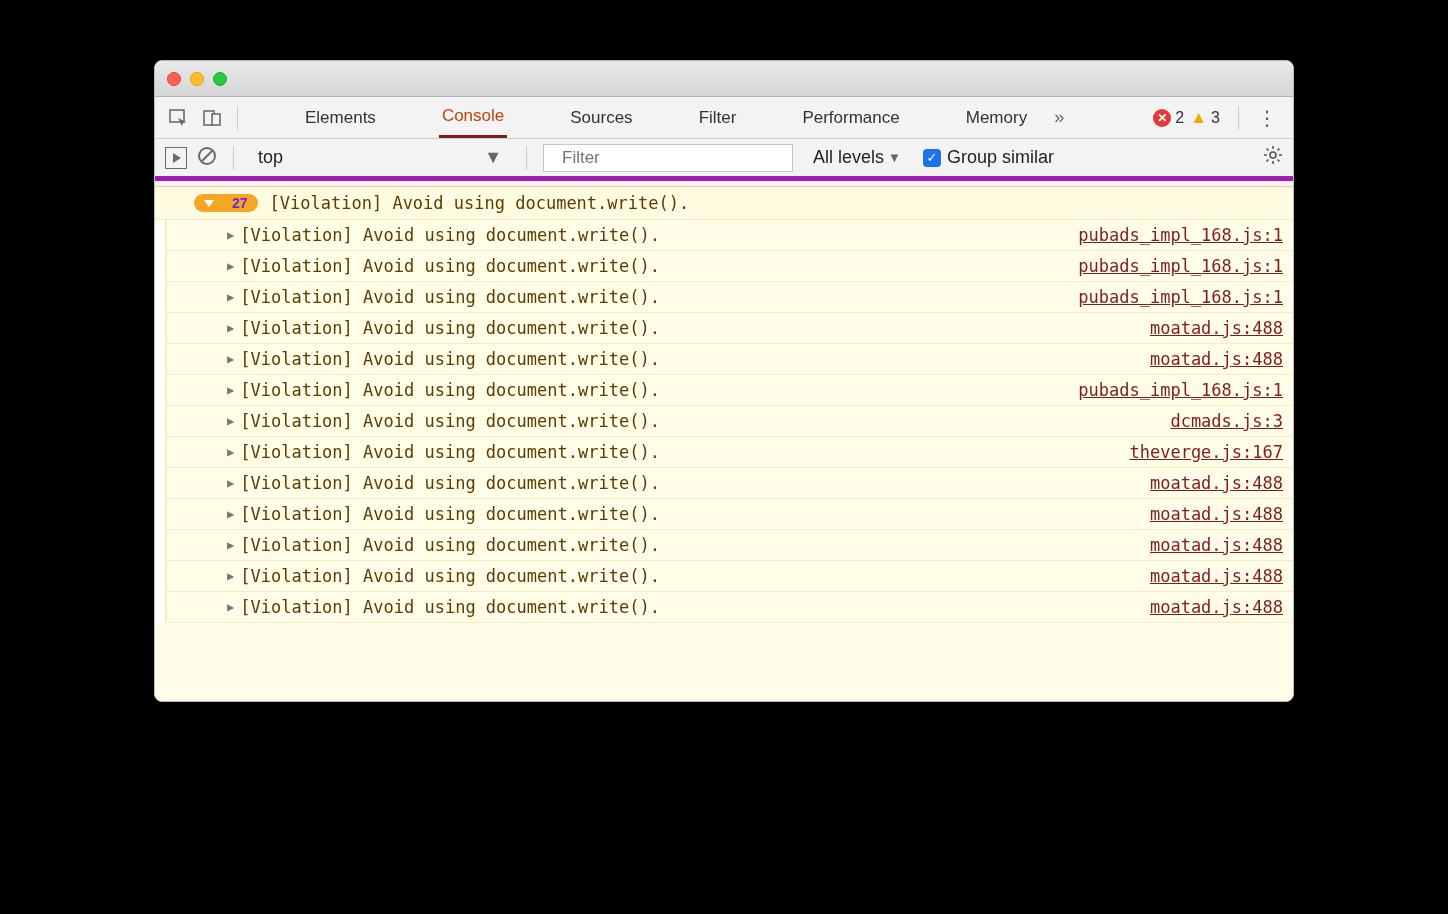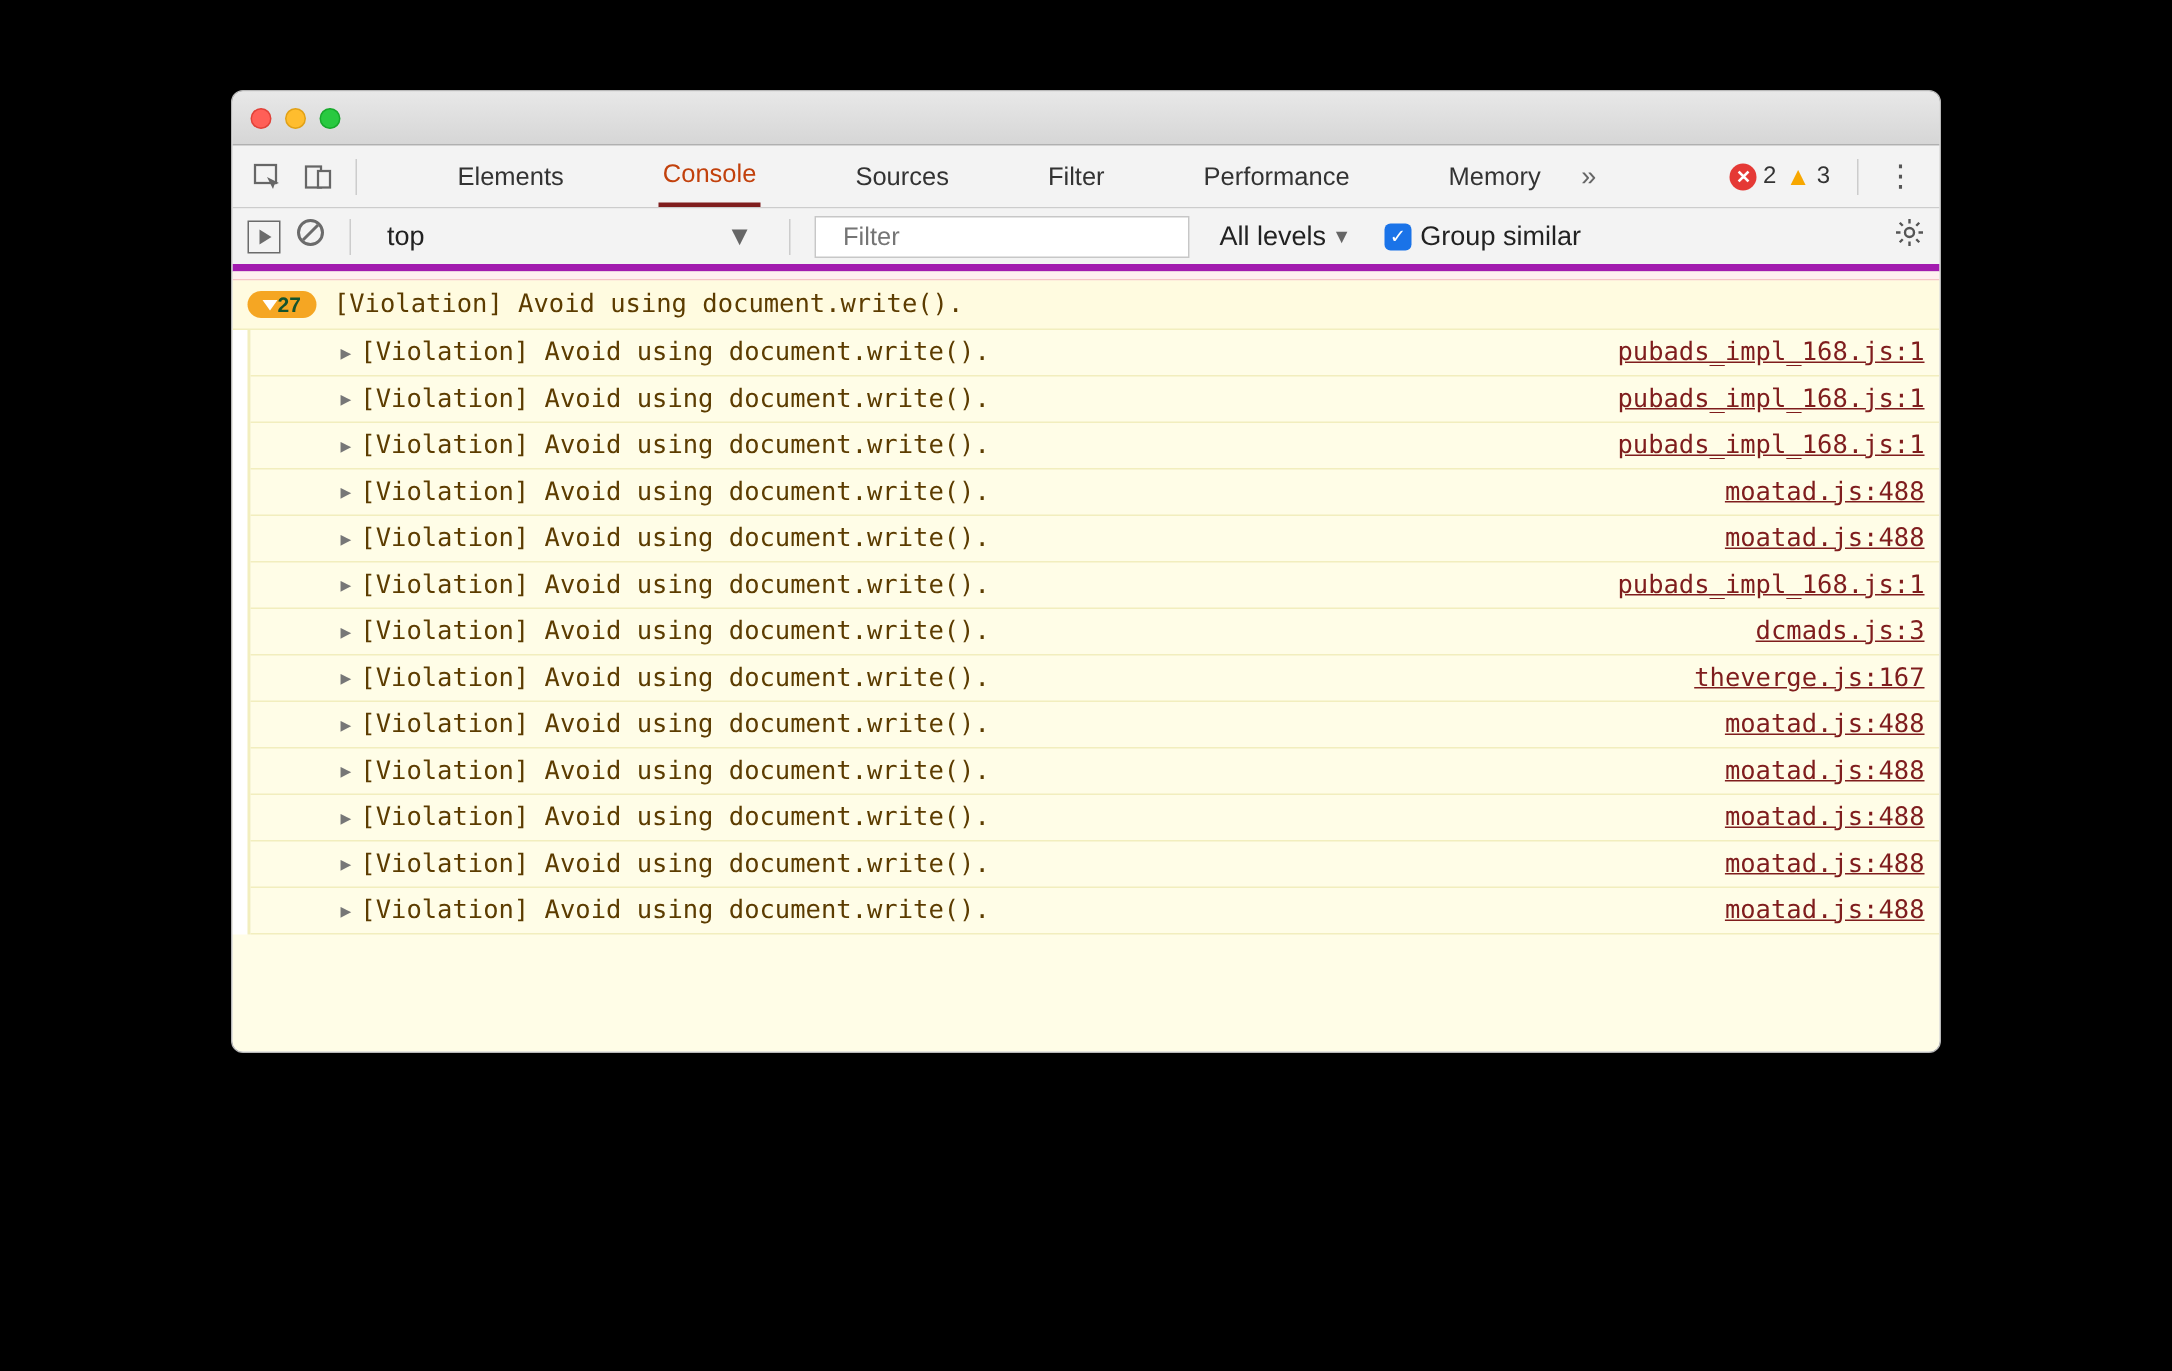--- a/index.html
+++ b/index.html
@@ -95,23 +95,24 @@
     overflow:hidden;
   }
   .top-slice { height:6px; background:#fff0f0; border-bottom:1px solid #f5c6c6; }
   .group-header {
     display:flex; align-items:center; gap:12px;
     padding:6px 10px;
     background:#fffbe0;
     border-bottom:1px solid #f2eebe;
   }
   .count-badge {
-    background:#f5a623; color:#14532d; font-weight:600; font-size:14px;
-    padding:1px 10px; border-radius:10px; display:flex; align-items:center; gap:0;
+    background:#f5a623; color:#6d28d9; font-weight:600; font-size:14px;
+    padding:1px 10px; border-radius:10px; display:flex; align-items:center; gap:18px;
     font-family: -apple-system, Arial, sans-serif;
+    margin-left: 29px;
   }
   .count-badge .caret{width:0;height:0;border-top:7px solid #fff;border-left:5px solid transparent;border-right:5px solid transparent;}
   .violation-text { color:#5c3c00; }
   .gutter { width:12px; background:#fff; border-right:2px solid #f2eebe; }
   .rows { display:flex; }
   .rows-inner { flex:1; }
   .row {
     display:flex; align-items:center;
     padding:5px 10px 5px 60px;
     border-bottom:1px solid #f2eebe;

